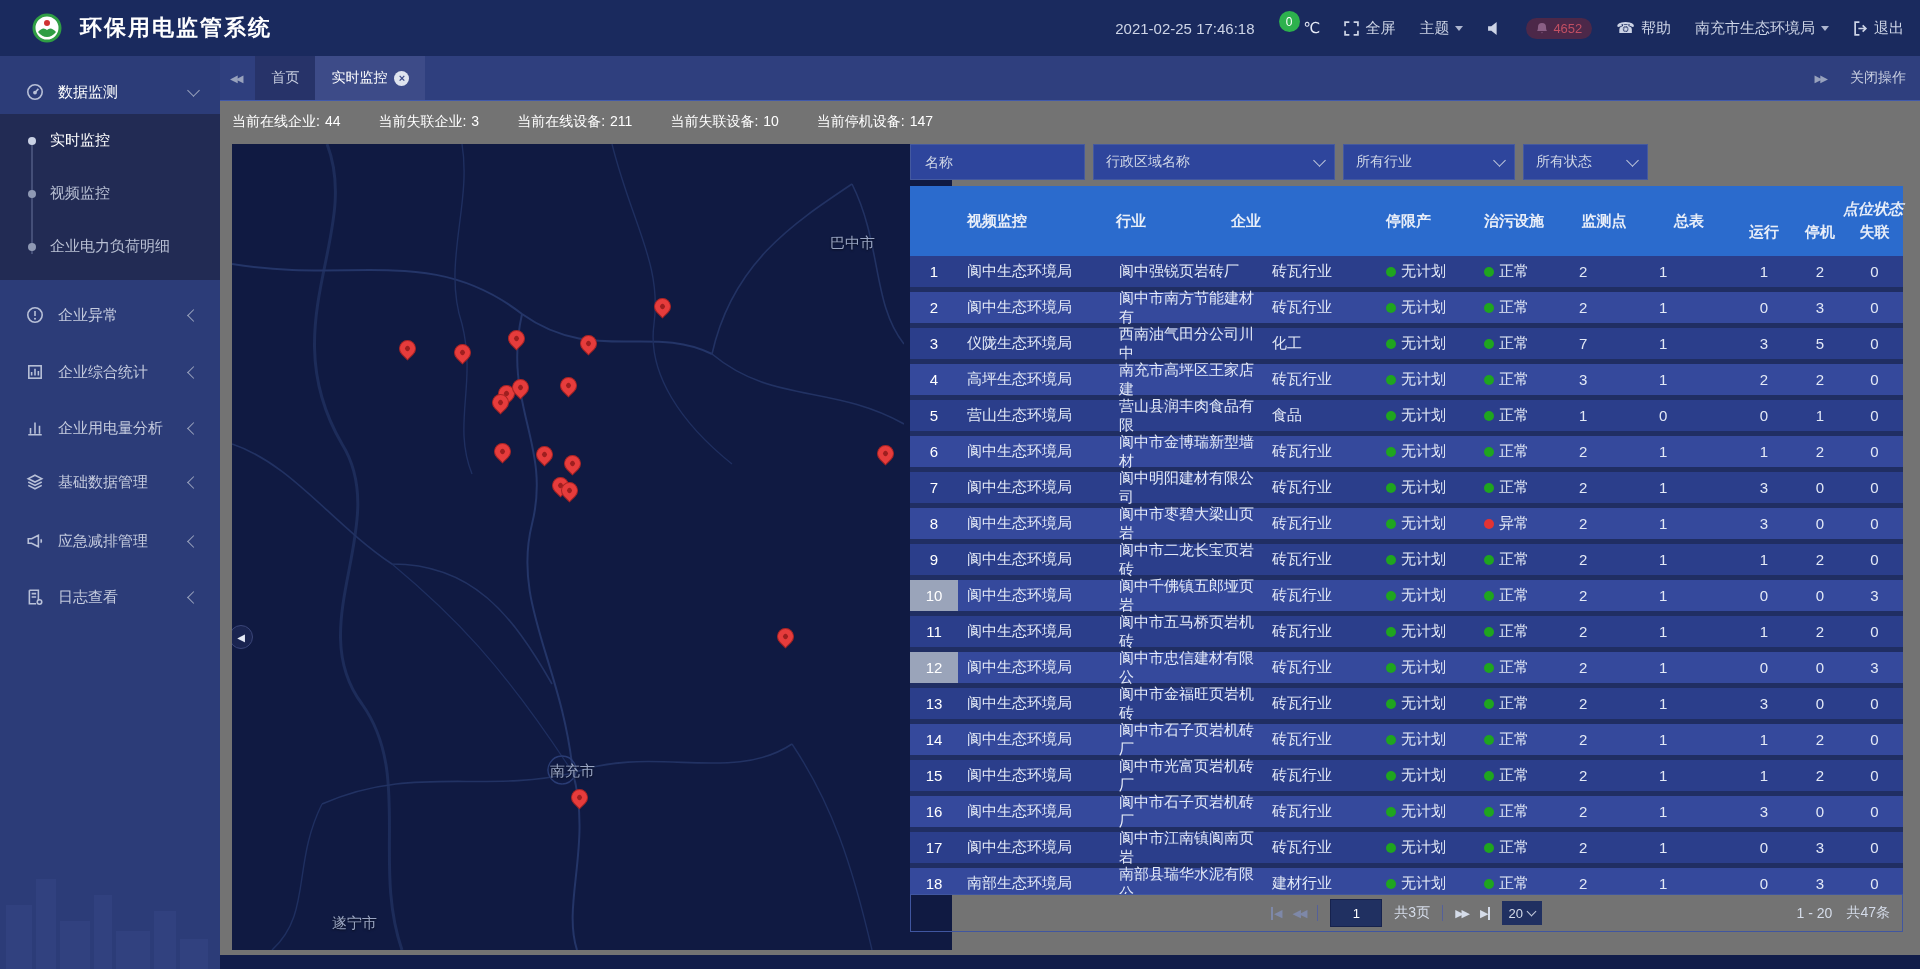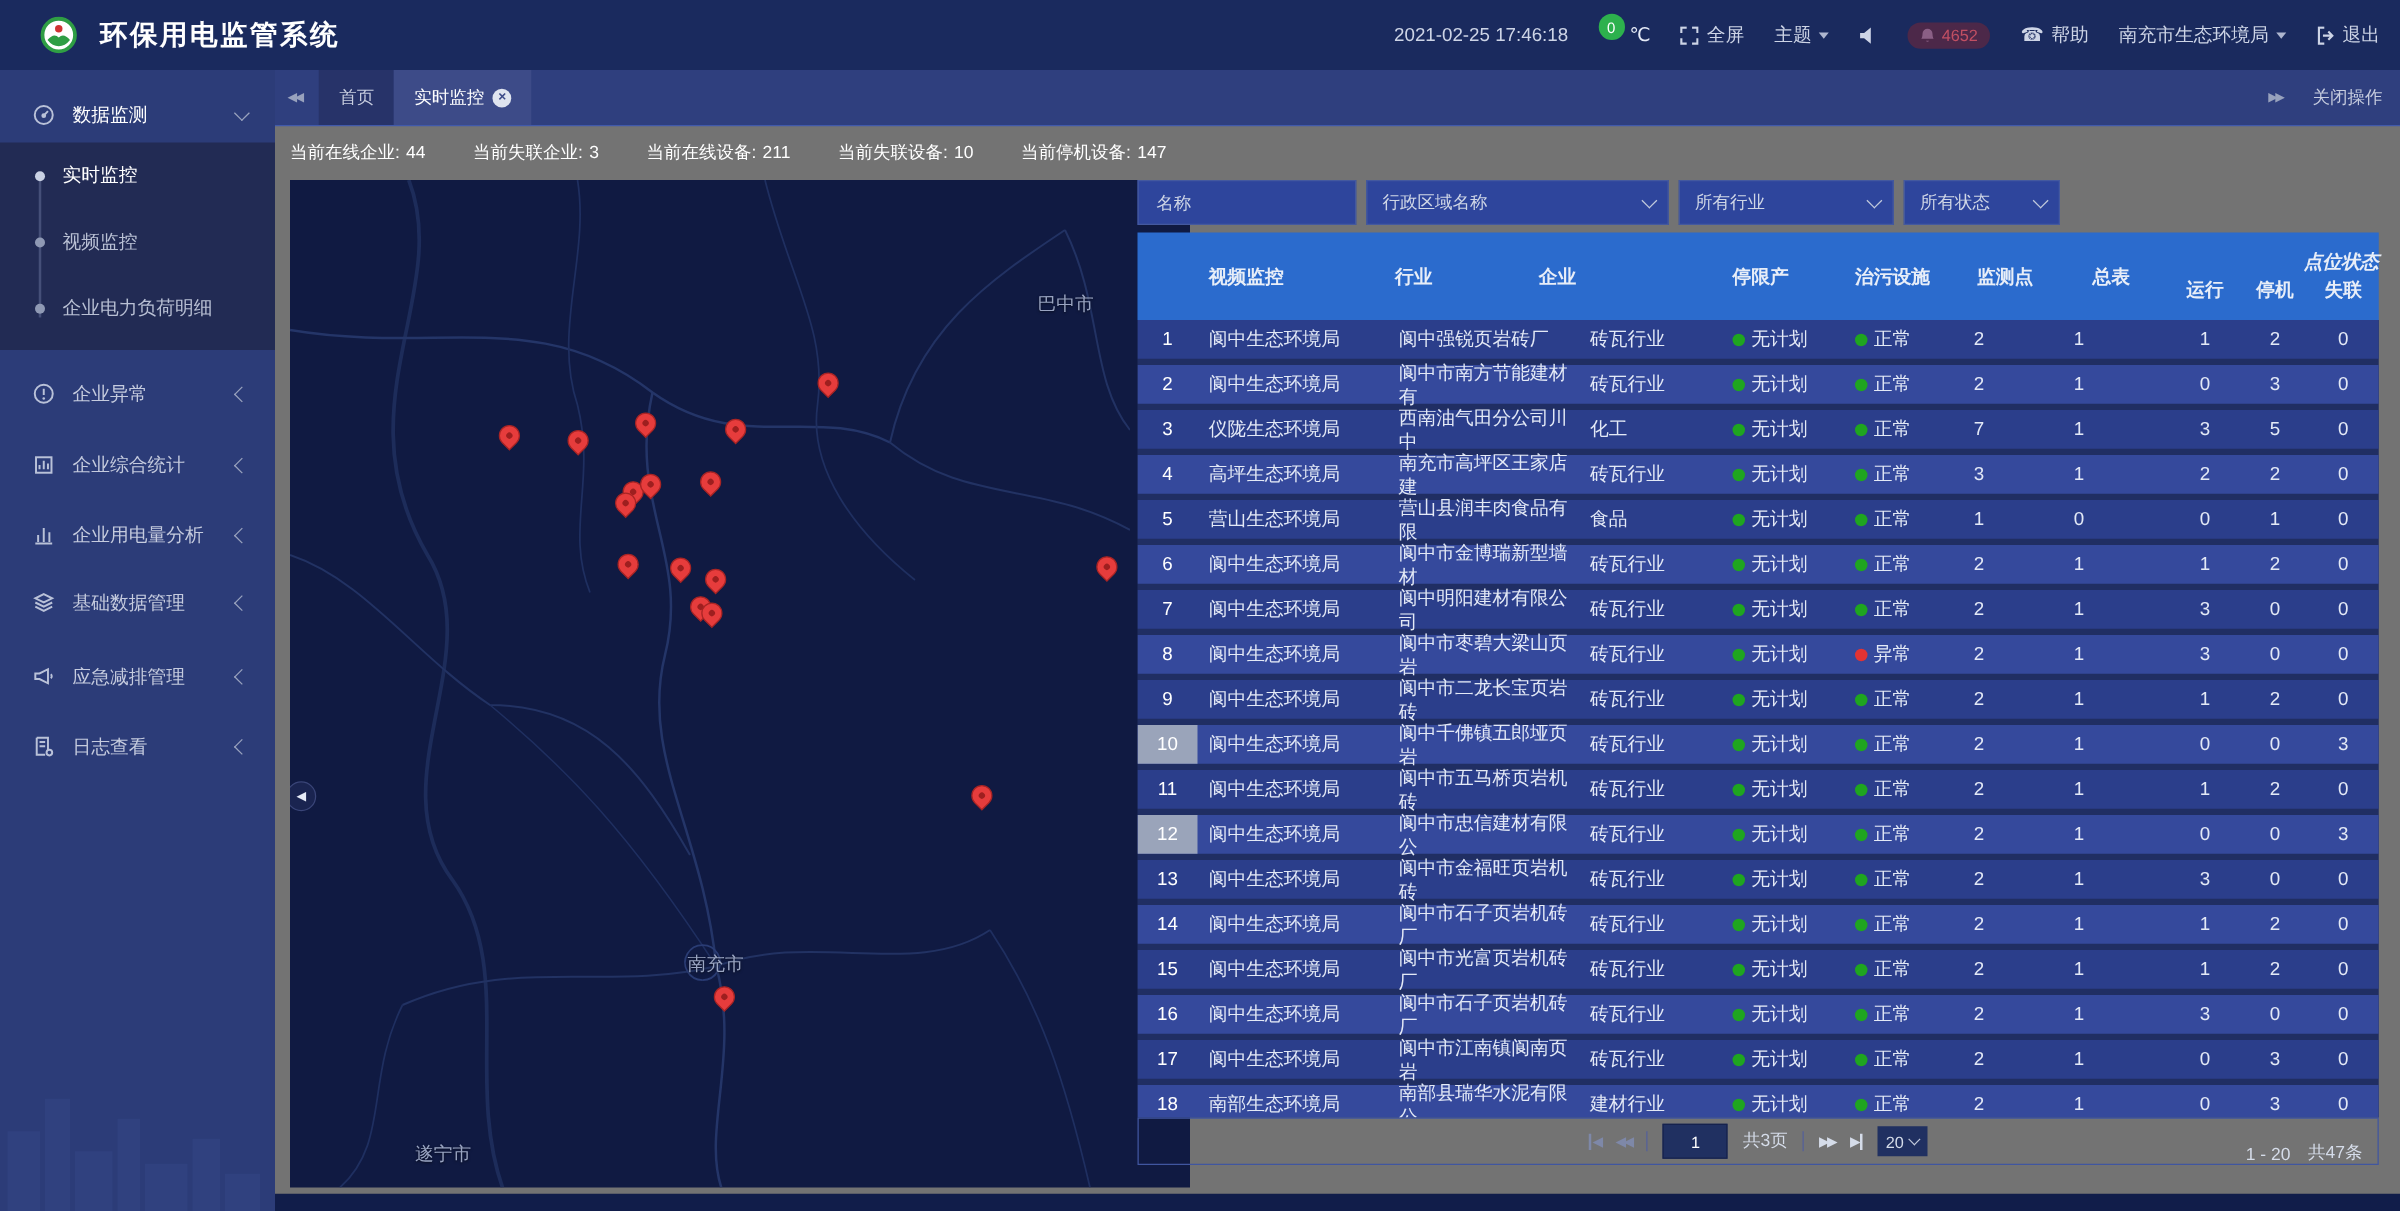--- a/index.html
+++ b/index.html
@@ -108,21 +108,21 @@
   .pg-first::before{content:"◀";}
   .pg-first{border-left:2px solid #7e88a8;padding-left:1px;}
   .pg-prev::before{content:"◀◀";}
   .pg-next::before{content:"▶▶";}
   .pg-last::after{content:"▶";}
   .pg-last{border-right:2px solid #d5dce9;padding-right:1px;}
   .pg-sep{width:1px;height:16px;background:#54609a;}
   .pg-input{width:46px;height:24px;background:#203061;border:1px solid #16224d;color:#fff;text-align:center;font-size:13px;font-family:inherit;}
   .pg-size{display:flex;align-items:center;gap:5px;background:#203061;height:24px;padding:0 7px;font-size:13px;}
   .pg-size .chevd{width:6px;height:6px;border-right:1.5px solid #c2cadc;border-bottom:1.5px solid #c2cadc;transform:rotate(45deg);margin-top:-3px;}
-  .pg-right{position:absolute;right:12px;top:0;height:36px;display:flex;align-items:flex-end;gap:14px;font-size:14px;color:#d5dce9;}
+  .pg-right{position:absolute;right:12px;top:0;height:36px;display:flex;align-items:center;gap:14px;font-size:14px;color:#d5dce9;}
   .bottom-strip{position:absolute;left:0;top:854px;width:1700px;height:15px;background:#111d4a;}
 </style>
 </head>
 <body>
 
 <div class="app">
 
   <div class="topbar">
     <svg class="logo" viewBox="0 0 30 30">
       <circle cx="15" cy="15" r="13" fill="#ffffff" stroke="#2f9e44" stroke-width="3"></circle>

